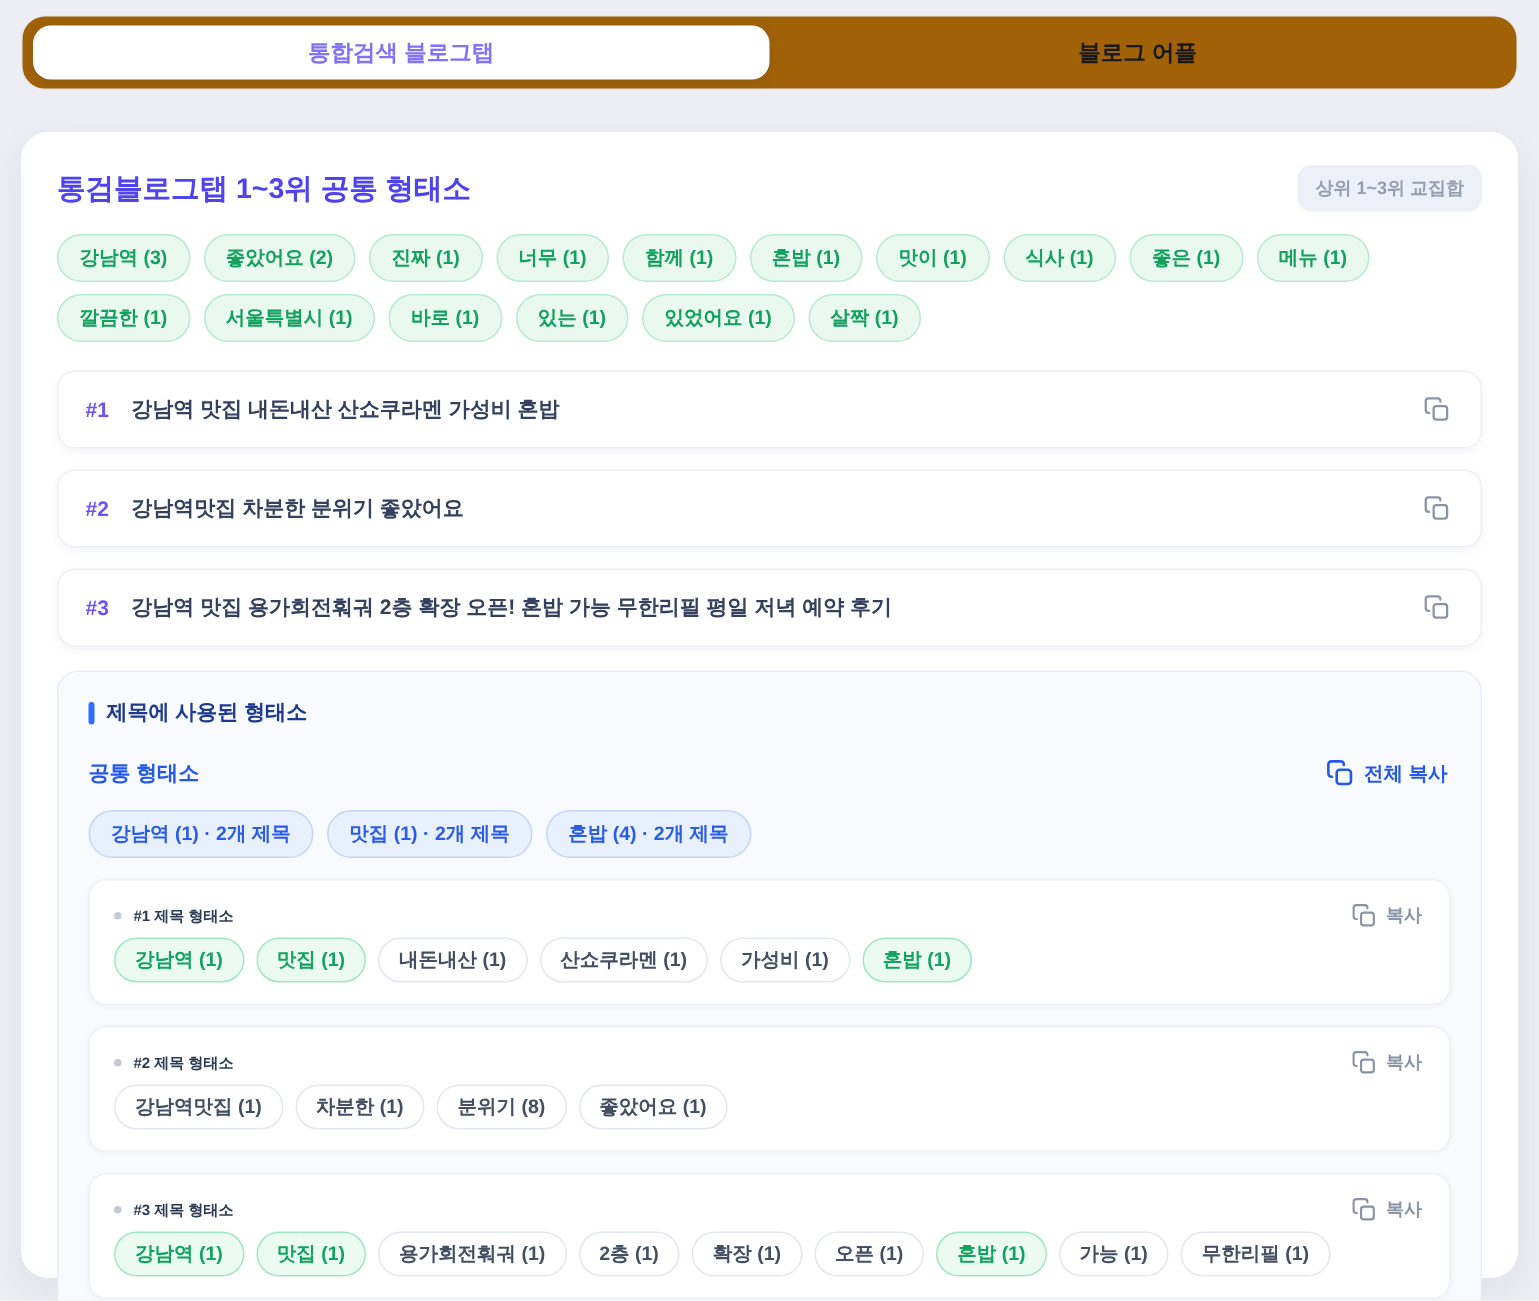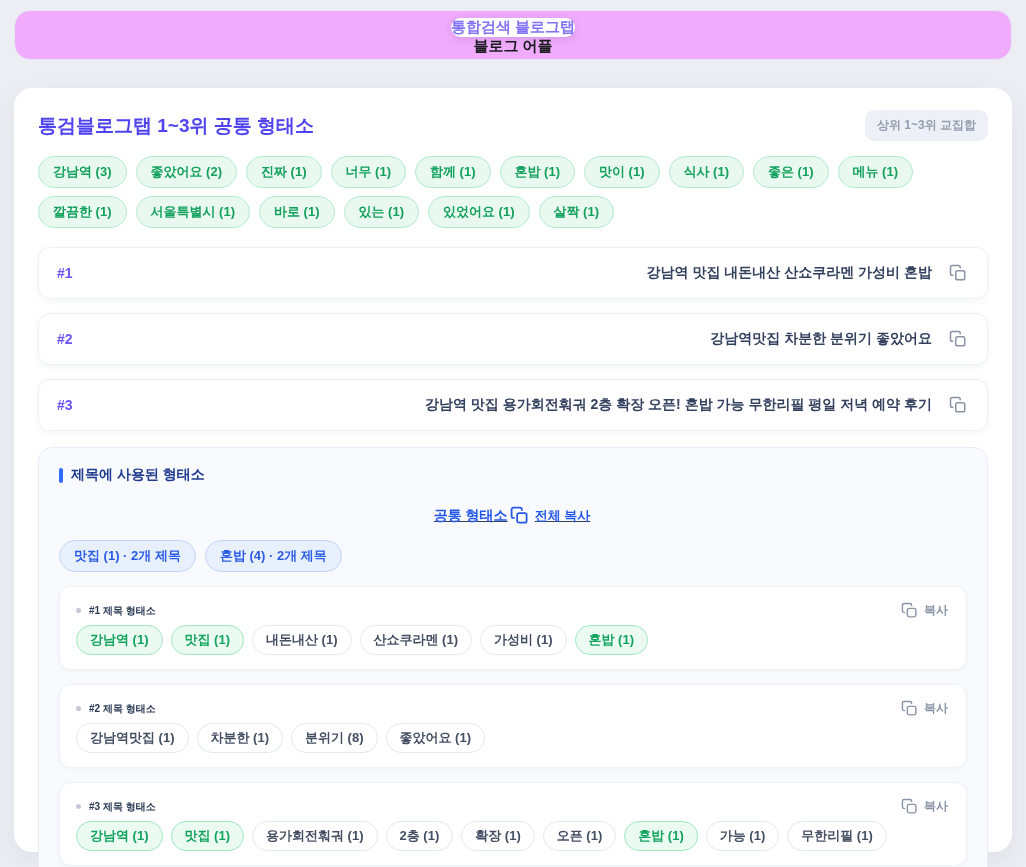--- a/index.html
+++ b/index.html
@@ -7,27 +7,26 @@
   body {
     font-family: "Liberation Sans", "DejaVu Sans", sans-serif;
     background: #eceef3;
     overflow: hidden;
     color: #33415e;
   }
   
   .tabbar {
     margin: 10px 14px 0 14px;
     height: 50px;
-    background: #f0abfc;
+    background: #a16207;
     border: 1px solid #e6e9f3;
     border-radius: 16px;
     display: flex;
     align-items: center;
     padding: 7px;
-    flex-direction: column;
   }
   .tab {
     flex: 1 1 50%;
     height: 36px;
     border: none;
     background: transparent;
     border-radius: 12px;
     font-family: inherit;
     font-size: 15px;
     font-weight: 700;
@@ -78,21 +77,21 @@
     align-items: center;
     gap: 15px;
     background: #ffffff;
     border: 1px solid #eef0f6;
     border-radius: 12px;
     box-shadow: 0 2px 6px rgba(40,50,100,.05);
     padding: 0 18px;
     height: 52px;
   }
   .rank-num { color: #6d52f5; font-weight: 800; font-size: 14px; }
-  .rank-title { color: #33415e; font-weight: 700; font-size: 14px; flex: 1; text-align: right; }
+  .rank-title { color: #33415e; font-weight: 700; font-size: 14px; flex: 1; }
   .icon-btn {
     background: none;
     border: none;
     cursor: pointer;
     color: #8a93a5;
     display: flex;
     align-items: center;
     gap: 6px;
     font-family: inherit;
     font-size: 12px;
@@ -104,21 +103,21 @@
   .section {
     margin-top: 16px;
     background: #f8fafd;
     border: 1px solid #e7edf9;
     border-radius: 14px;
     padding: 18px 20px 20px 20px;
   }
   .section-head { display: flex; align-items: center; gap: 8px; }
   .bar { width: 4px; height: 15px; background: #2f6bff; border-radius: 2px; }
   .section-title { color: #1d3a8f; font-size: 14px; font-weight: 800; }
-  .common-row { margin-top: 20px; display: flex; align-items: center; justify-content: center; text-decoration: underline; }
+  .common-row { margin-top: 20px; display: flex; align-items: center; justify-content: space-between; }
   .common-label { color: #2458e8; font-size: 14px; font-weight: 800; }
   .copy-all { color: #2458e8; font-size: 13px; font-weight: 800; }
   .pill-blue {
     background: #e9f0fd;
     border: 1px solid #c3d6f8;
     color: #2b5ce6;
     font-size: 13px;
     font-weight: 700;
     padding: 6px 14px;
     border-radius: 999px;
@@ -262,20 +261,21 @@
               <rect x="9" y="9" width="12" height="12" rx="2.5"></rect>
               <path d="M5 15H4.5A2.5 2.5 0 0 1 2 12.5v-8A2.5 2.5 0 0 1 4.5 2h8A2.5 2.5 0 0 1 15 4.5V5"></path>
             </svg>
         </span>
         <span>전체 복사</span>
       </button>
     </div>
 
     <div class="pillrow blue">
 
+        <span class="pill-blue">강남역 (1) · 2개 제목</span>
 
         <span class="pill-blue">맛집 (1) · 2개 제목</span>
 
         <span class="pill-blue">혼밥 (4) · 2개 제목</span>
       </div>
 
     <div class="morph-card">
       <div class="mc-head">
         <span class="bullet"></span>
         <span class="mc-title">#1 제목 형태소</span>

